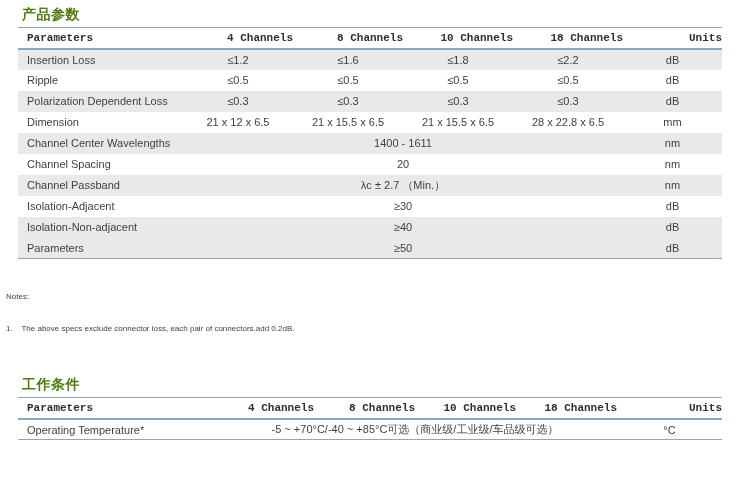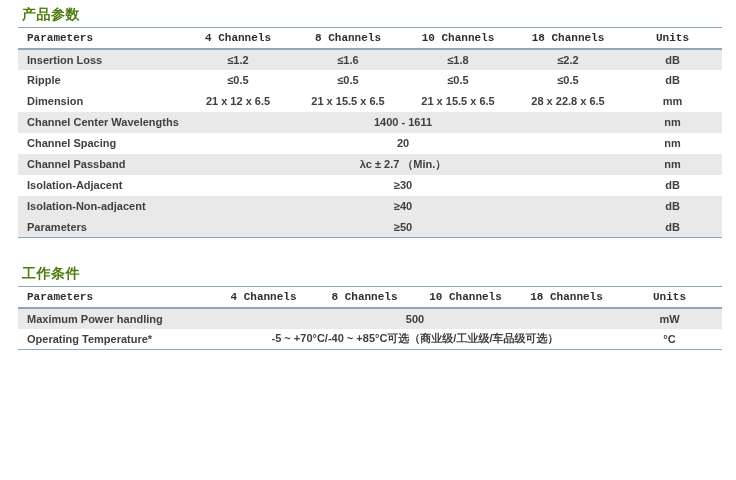--- a/index.html
+++ b/index.html
@@ -13,49 +13,48 @@
   }
   .page { width: 736px; height: 480px; position: relative; background: #ffffff; }
 
   .section-title {
     font-size: 14px;
     font-weight: bold;
     color: #4d7c0f;
     margin: 6px 0 3px 22px;
     letter-spacing: 0.5px;
   }
-  .section-title.second { margin-top: 27px; }
+  .section-title.second { margin-top: 20px; }
 
   table.spec {
     margin-left: 18px;
     width: 704px;
     border-collapse: collapse;
     table-layout: fixed;
     border-top: 1px solid #8ca7bc;
     border-bottom: 1px solid #8ca7bc;
     font-size: 11px;
   }
   table.spec thead tr { border-bottom: 2px solid #8ca7bc; height: 21px; font-family: Liberation Mono, monospace; }
   table.spec th {
     font-weight: bold;
     color: #2f2f2f;
-    text-align: center;
+    text-align: right;
     vertical-align: middle;
     font-size: 11px;
     padding: 0;
   }
   table.spec th.param-h { text-align: left; padding-left: 9px; }
   table.spec tbody tr { height: 21px; }
   table.spec tbody tr.shade { background: #e9e9e9; }
   table.spec td {
     text-align: center;
     vertical-align: middle;
     color: #3f3f3f;
     padding: 0;
-    font-weight: bold;
   }
   table.spec td.param { text-align: left; padding-left: 9px; }
 
   .notes {
     margin: 11px 0 0 6px;
     font-size: 8px;
     line-height: 1.35;
     color: #3f3f3f;
     white-space: pre-wrap;
   }
@@ -97,20 +96,28 @@
             <td>dB</td>
           </tr>
           <tr>
             <td class="param">Ripple</td>
             <td>≤0.5</td>
             <td>≤0.5</td>
             <td>≤0.5</td>
             <td>≤0.5</td>
             <td>dB</td>
           </tr>
+          <tr class="shade">
+            <td class="param">Polarization Dependent Loss</td>
+            <td>≤0.3</td>
+            <td>≤0.3</td>
+            <td>≤0.3</td>
+            <td>≤0.3</td>
+            <td>dB</td>
+          </tr>
           <tr>
             <td class="param">Dimension</td>
             <td>21 x 12 x 6.5</td>
             <td>21 x 15.5 x 6.5</td>
             <td>21 x 15.5 x 6.5</td>
             <td>28 x 22.8 x 6.5</td>
             <td>mm</td>
           </tr>
           <tr class="shade">
             <td class="param">Channel Center Wavelengths</td>
@@ -138,20 +145,24 @@
             <td>dB</td>
           </tr>
           <tr class="shade">
             <td class="param">Parameters</td>
             <td colspan="4">≥50</td>
             <td>dB</td>
           </tr>
         </tbody>
     </table>
 
+    <div class="notes">
+      <div>Notes:</div>
+      <div>1.    The above specs exclude connector loss, each pair of connectors.add 0.2dB.</div>
+    </div>
   </section>
 
   <section>
     <h2 class="section-title second">工作条件</h2>
 
     <table class="spec">
       <colgroup>
         <col style="width:195px">
           <col style="width:101px">
           <col style="width:101px">
@@ -163,25 +174,20 @@
         <tr>
           <th class="param-h">Parameters</th>
           <th>4 Channels</th>
           <th>8 Channels</th>
           <th>10 Channels</th>
           <th>18 Channels</th>
           <th>Units</th>
         </tr>
       </thead>
       <tbody id="t2body">
-          <tr class="shade">
-            <td class="param">Maximum Power handling</td>
-            <td colspan="4">500</td>
-            <td>mW</td>
-          </tr>
           <tr>
             <td class="param">Operating Temperature*</td>
             <td colspan="4">-5 ~ +70°C/-40 ~ +85°C可选（商业级/工业级/车品级可选）</td>
             <td>°C</td>
           </tr>
         </tbody>
     </table>
 
   </section>
 

